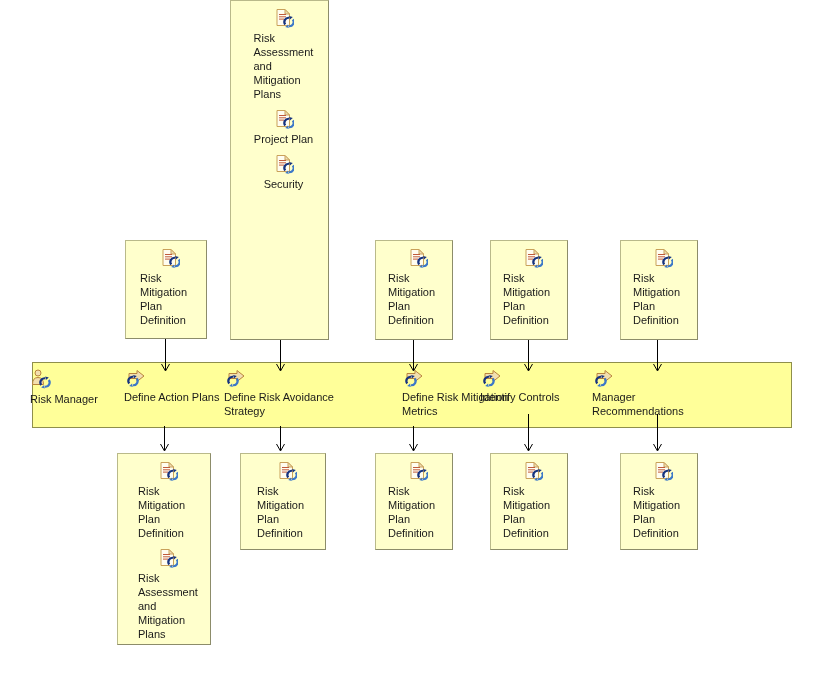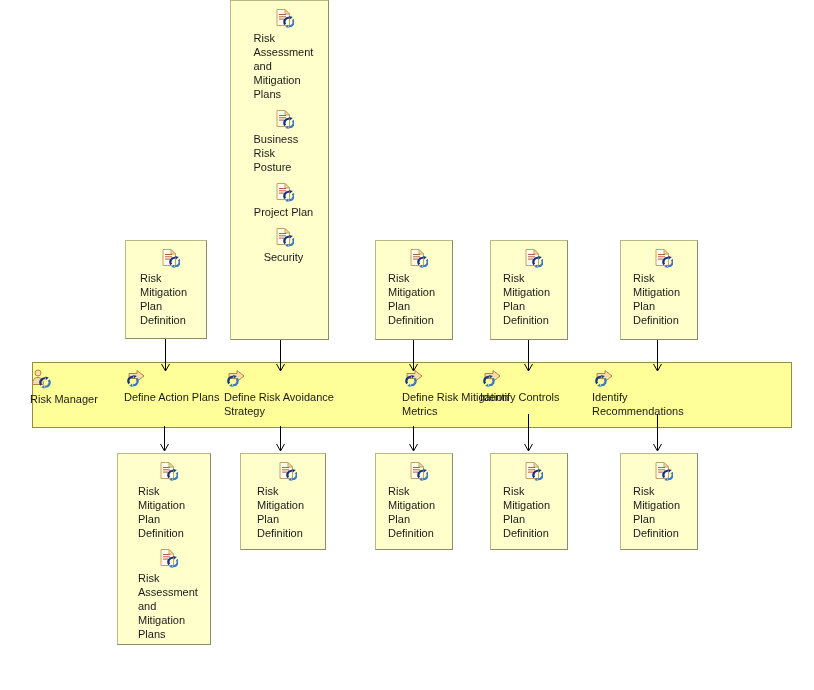--- a/index.html
+++ b/index.html
@@ -84,28 +84,20 @@
           </svg>
         </span>
       <span class="albl">Risk Assessment and Mitigation Plans</span>
     </div>
     <div class="aitem">
       <span class="icon">
           <svg width="20" height="19">
             <use href="#icon-artifact"></use>
           </svg>
         </span>
-      <span class="albl">Business Risk Posture</span>
-    </div>
-    <div class="aitem">
-      <span class="icon">
-          <svg width="20" height="19">
-            <use href="#icon-artifact"></use>
-          </svg>
-        </span>
       <span class="albl">Project Plan</span>
     </div>
     <div class="aitem">
       <span class="icon">
           <svg width="20" height="19">
             <use href="#icon-artifact"></use>
           </svg>
         </span>
       <span class="albl">Security</span>
     </div>
@@ -188,21 +180,21 @@
       </span>
     <span class="blbl">Identify Controls</span>
   </div>
 
   <div class="bitem" style="left:592px;width:130px;">
     <span class="icon">
         <svg width="22" height="18">
           <use href="#icon-task"></use>
         </svg>
       </span>
-    <span class="blbl">Identify Recommendations</span>
+    <span class="blbl">Manager Recommendations</span>
   </div>
 
   <div class="abox" style="left:117px;top:453px;width:94px;height:192px;">
     <div class="aitem">
       <span class="icon">
           <svg width="20" height="19">
             <use href="#icon-artifact"></use>
           </svg>
         </span>
       <span class="albl">Risk Mitigation Plan Definition</span>

